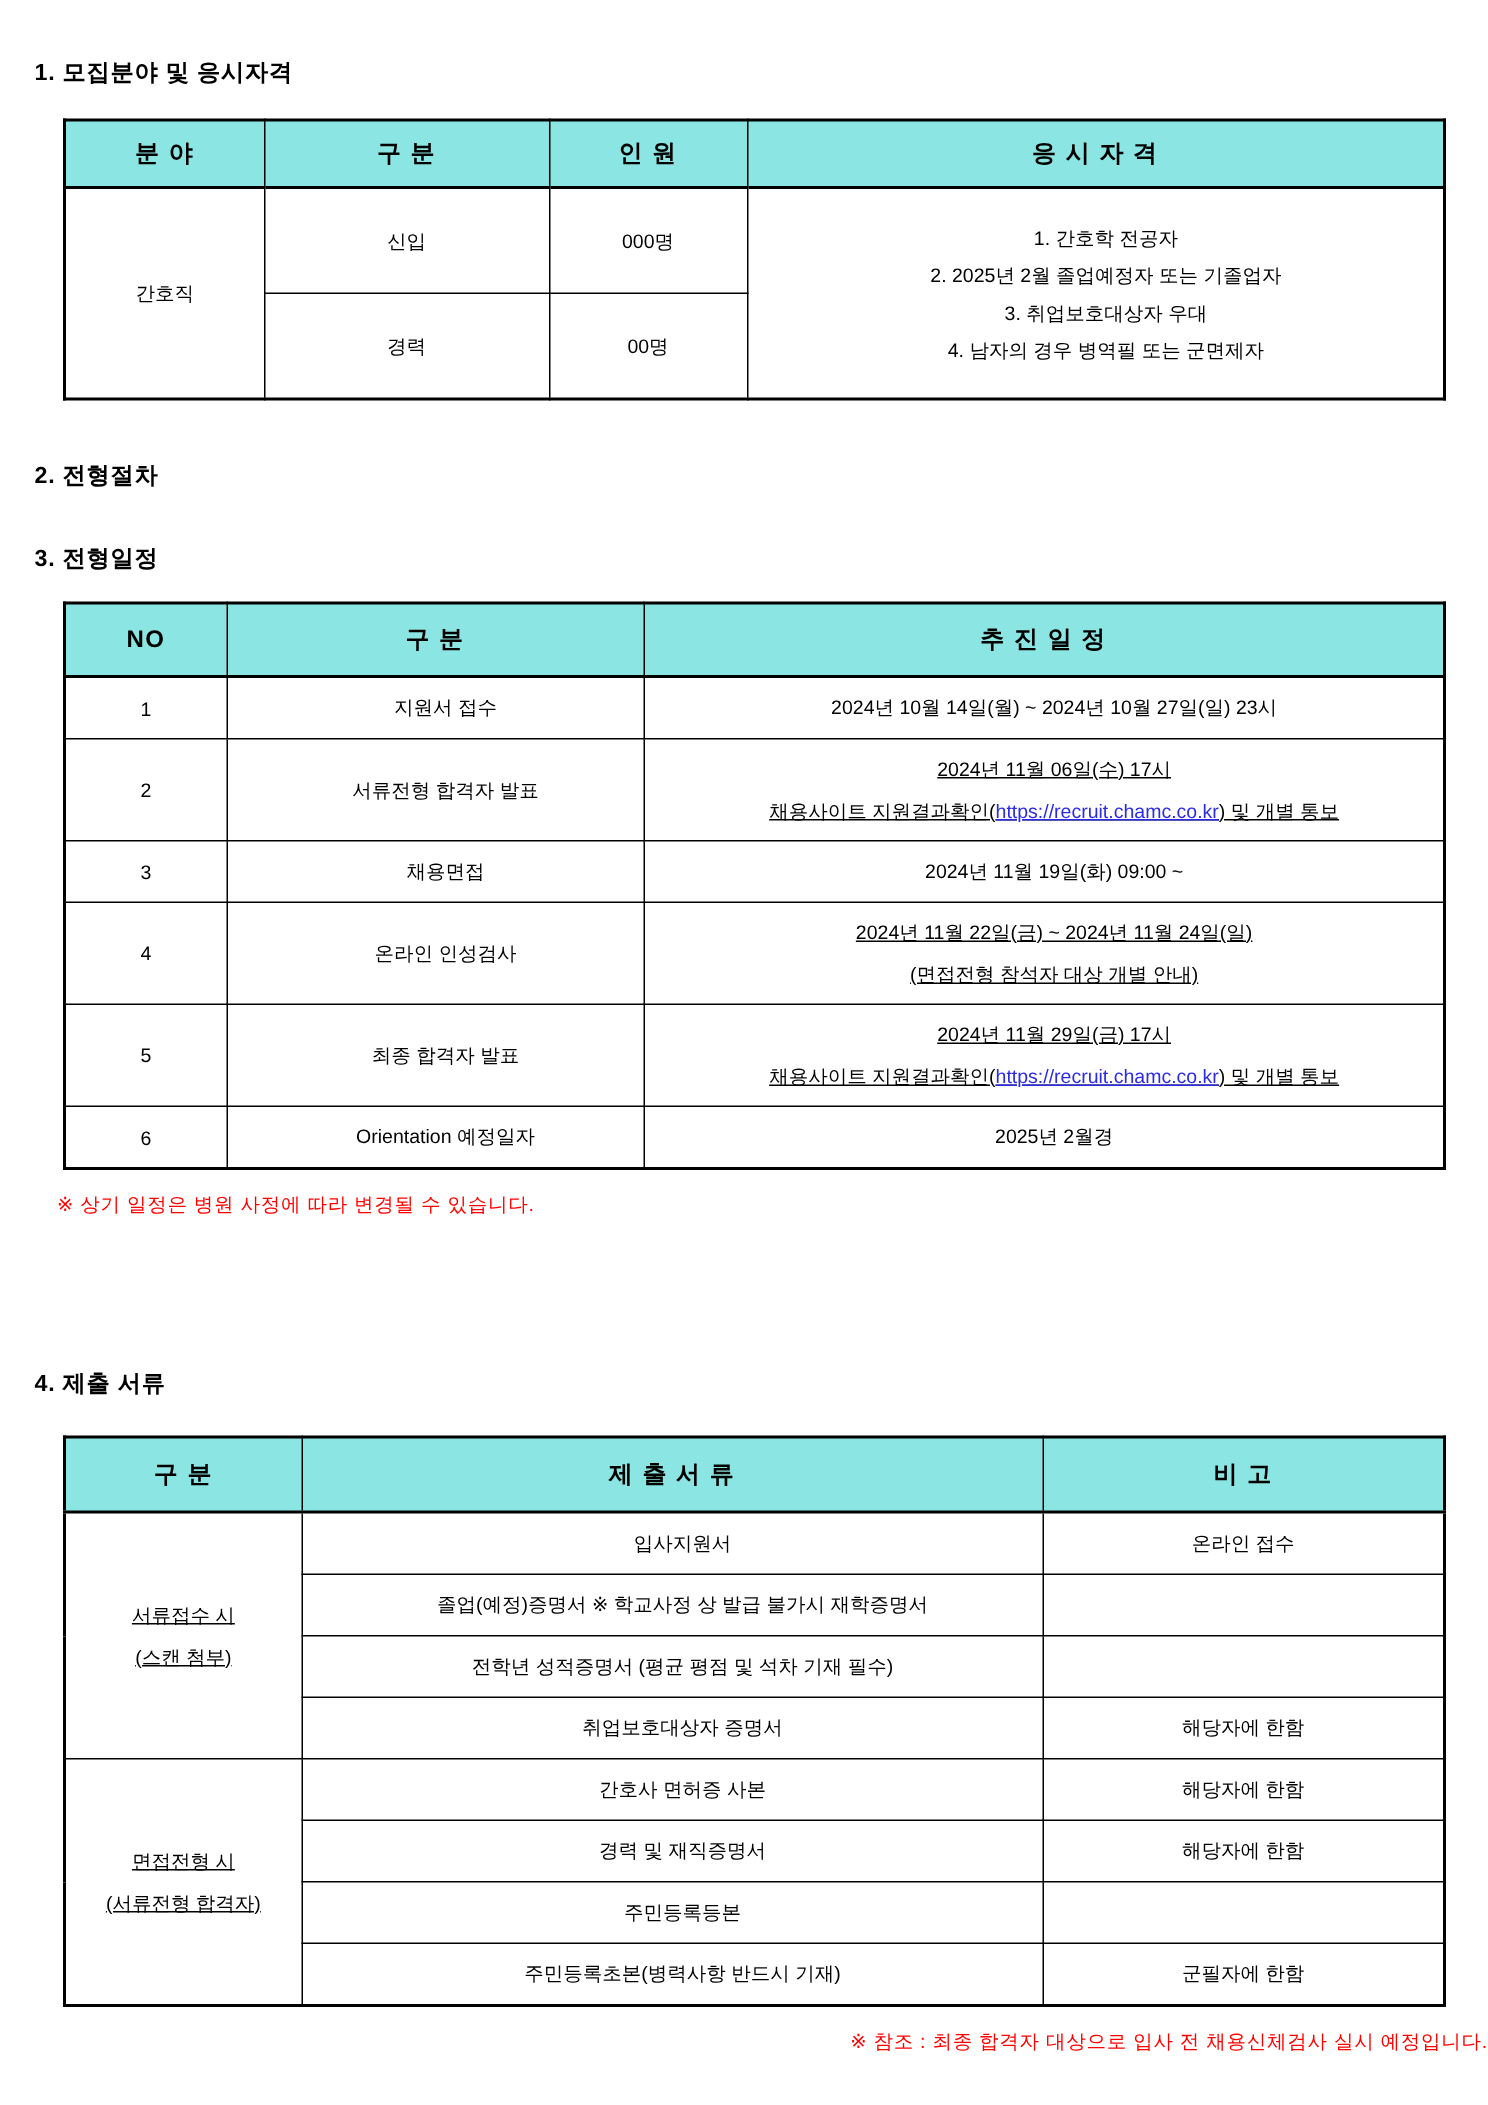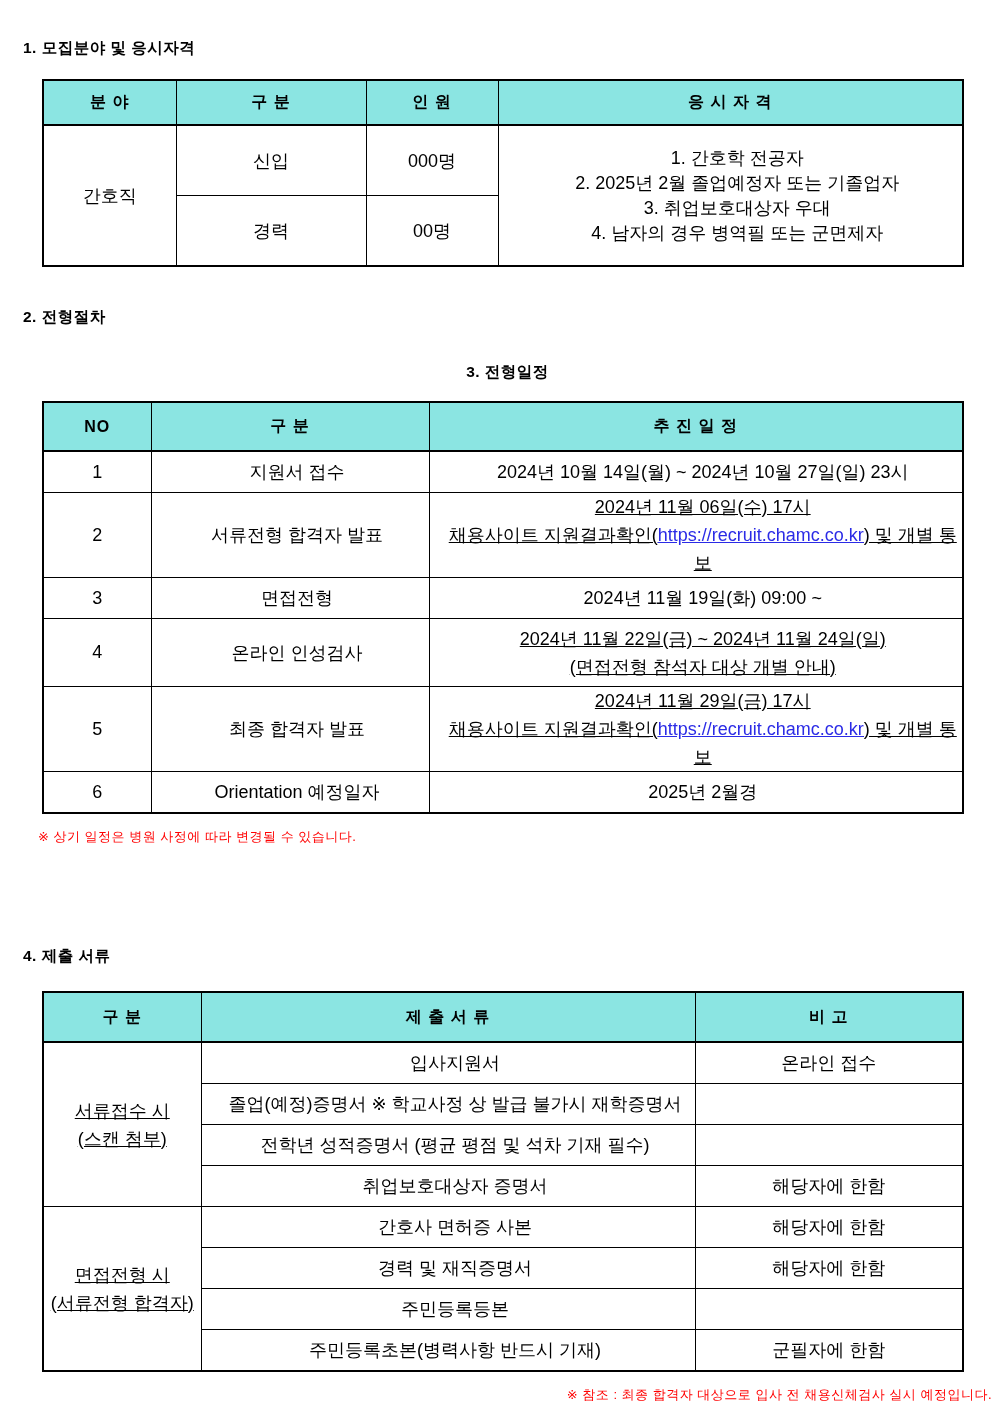--- a/index.html
+++ b/index.html
@@ -12,34 +12,34 @@
   body{
     width:992px;height:1403px;background:#ffffff;color:#000;
     font-family:"Liberation Sans","DejaVu Sans",sans-serif;
     font-size:13px;overflow:hidden;
   }
   .section-title{
     margin:0 0 0 23px;font-size:15.5px;font-weight:bold;letter-spacing:0.5px;
   }
   #s1-title{padding-top:38px;}
   #s2-title{margin-top:40px;}
-  #s3-title{margin-top:34px;text-align:center;}
+  #s3-title{margin-top:34px;}
   #s4-title{margin-top:100px;}
 
   table{
     border-collapse:collapse;table-layout:fixed;
     margin-left:42px;border:2px solid var(--border);
   }
   th,td{border:1px solid var(--border);padding:0;}
   thead th{
     background:var(--header-bg);
     border-bottom:2px solid var(--border);
     font-size:16px;font-weight:bold;letter-spacing:1px;
   }
-  td{font-size:18px;vertical-align:middle;margin-left:13px;}
+  td{font-size:13px;vertical-align:middle;margin-left:13px;}
   .center{text-align:center;}
   .left{text-align:center;padding-left:14px;}
   .line{line-height:28px;text-decoration:underline;}
   .qline{line-height:25px;}
 
   
   #table1{width:920px;margin-top:20px;}
   #table1 thead th{height:43px;}
   #table1 td{height:69px;}
   
@@ -125,21 +125,21 @@
       <tr>
         <td class="center h2">2</td>
         <td class="left h2">서류전형 합격자 발표</td>
         <td class="left h2">
           <div class="line">2024년 11월 06일(수) 17시</div>
           <div class="line"><span>채용사이트 지원결과확인(</span><a class="link">https://recruit.chamc.co.kr</a><span>) 및 개별 통보</span></div>
         </td>
       </tr>
       <tr>
         <td class="center h1">3</td>
-        <td class="left h1">면접전형</td>
+        <td class="left h1">채용면접</td>
         <td class="left h1">2024년 11월 19일(화) 09:00 ~</td>
       </tr>
       <tr>
         <td class="center h2">4</td>
         <td class="left h2">온라인 인성검사</td>
         <td class="left h2">
           <div class="line">2024년 11월 22일(금) ~ 2024년 11월 24일(일)</div>
           <div class="line">(면접전형 참석자 대상 개별 안내)</div>
         </td>
       </tr>

